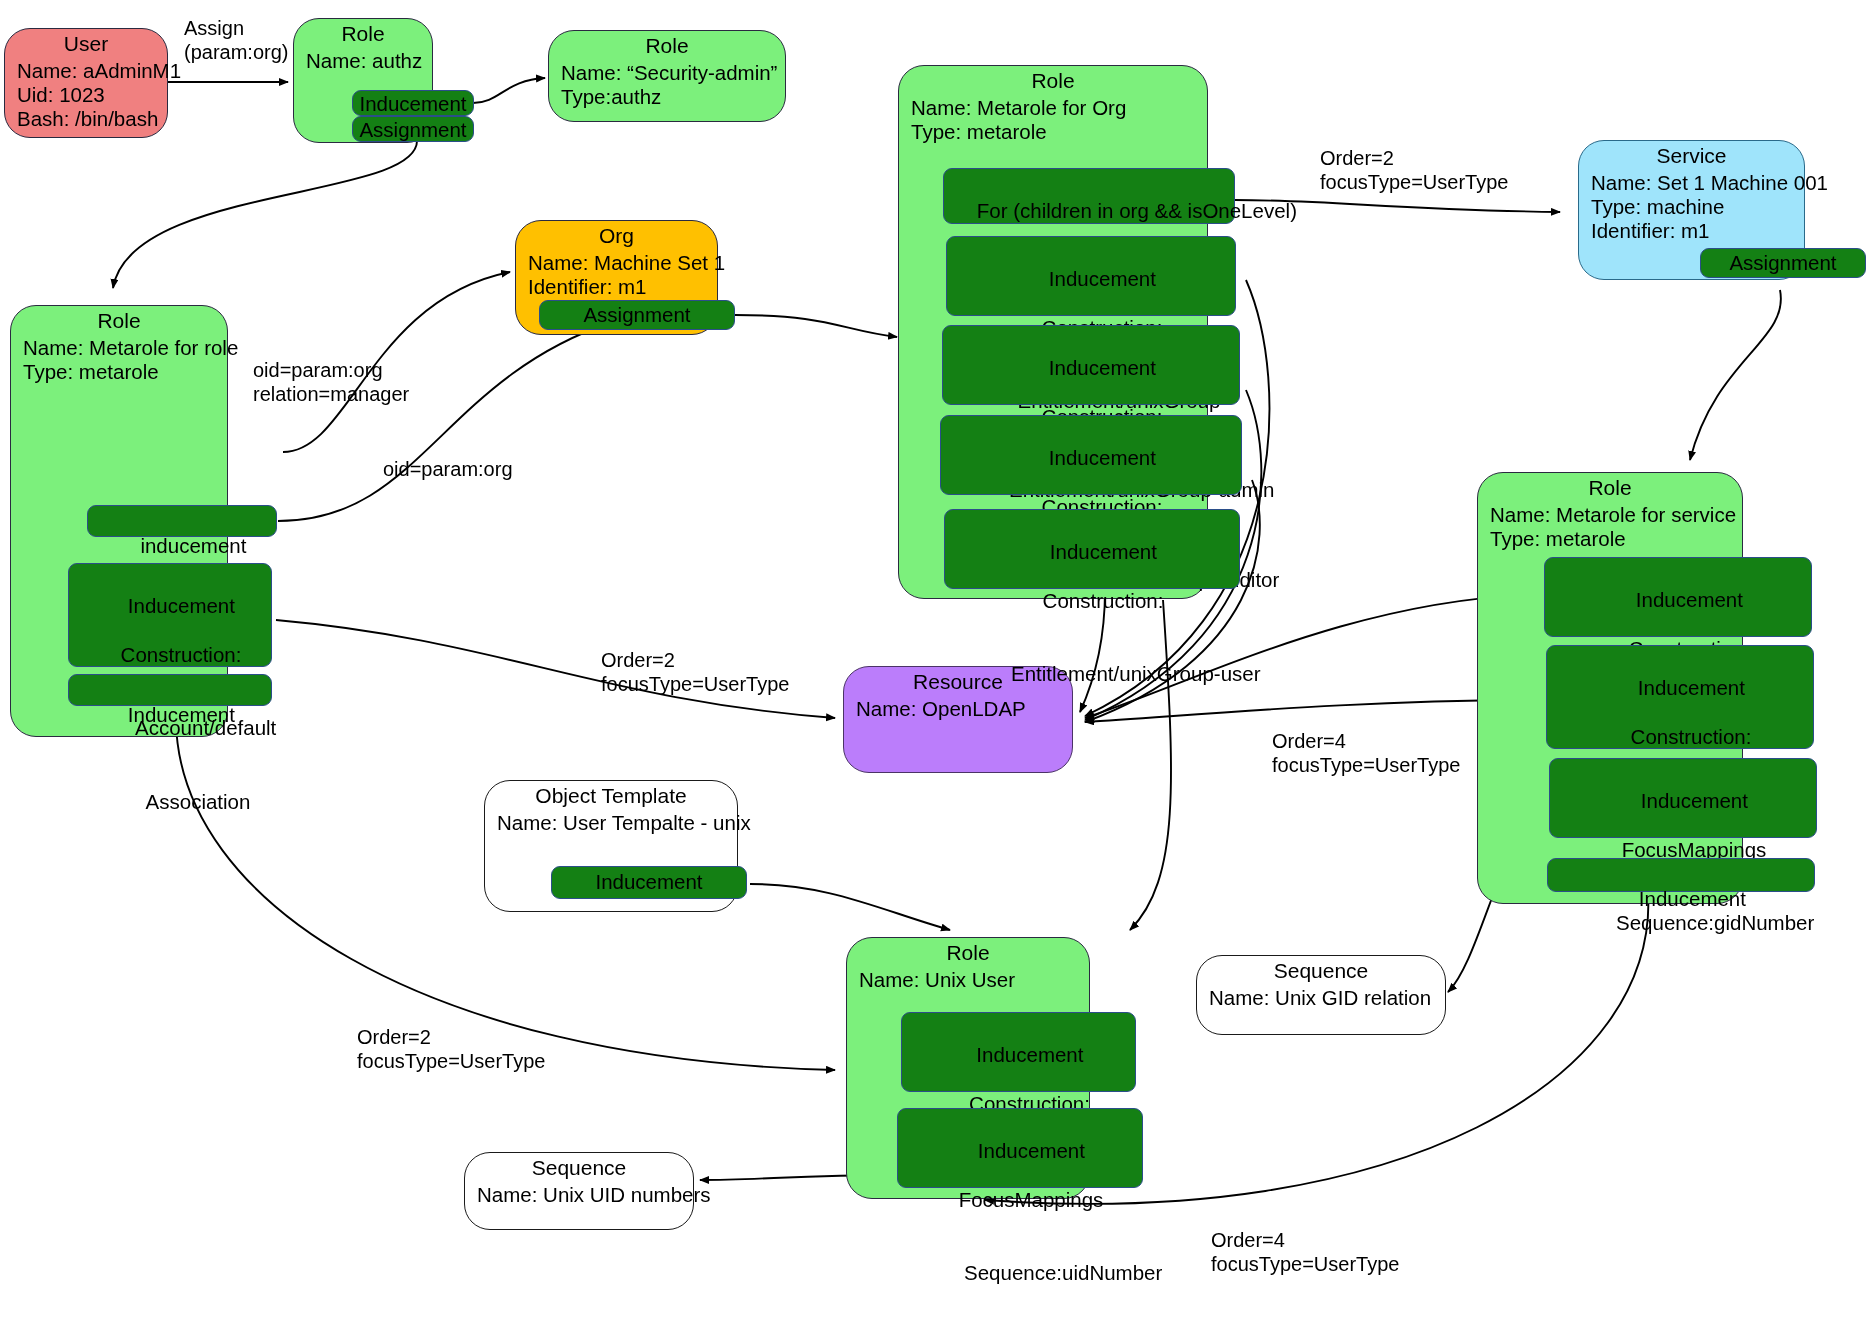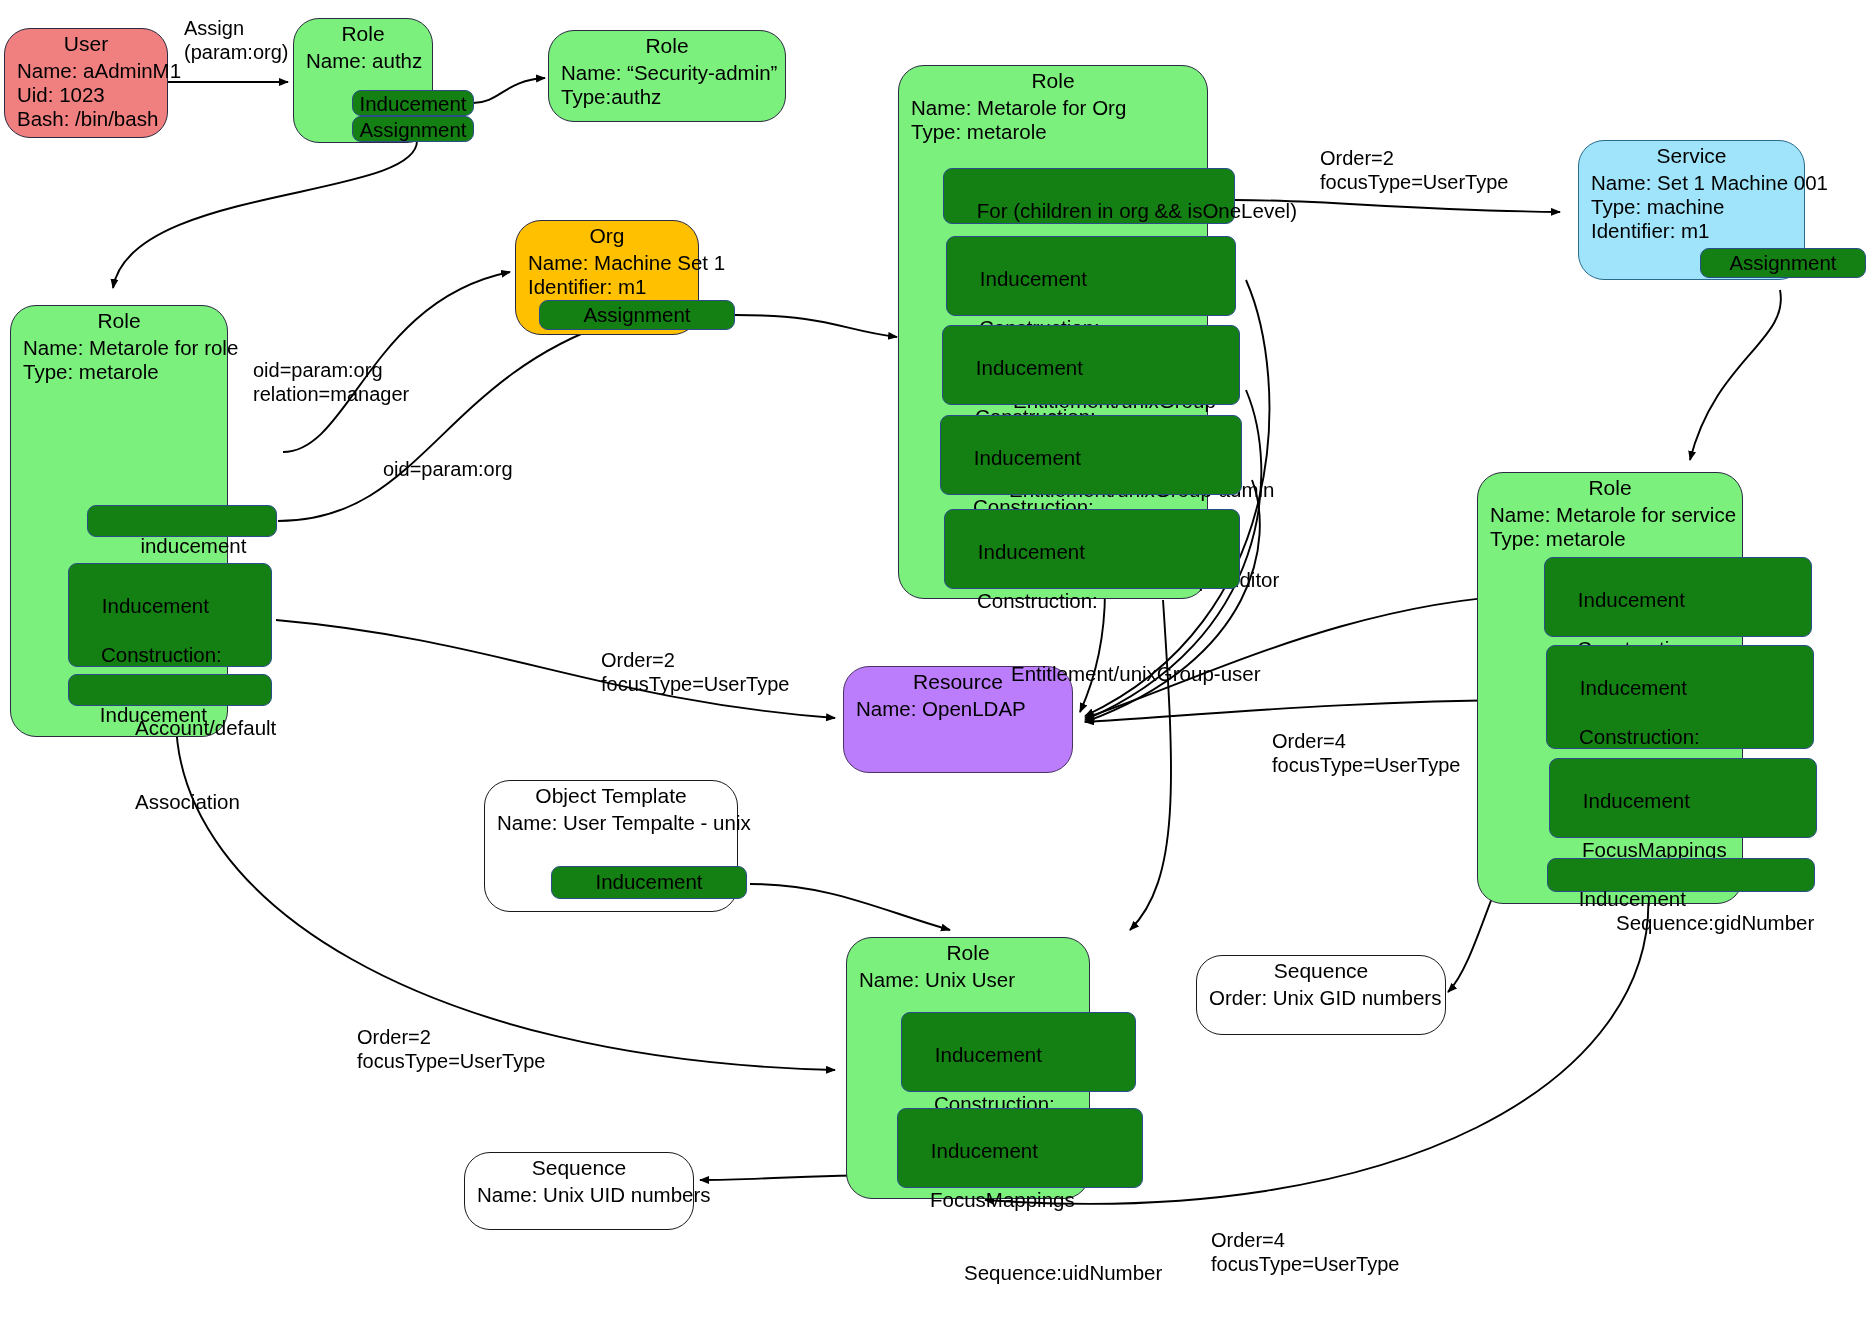--- a/index.html
+++ b/index.html
@@ -57,20 +57,21 @@
     box-sizing: border-box;
     background: #148014;
     border: 1.4px solid #2b4e8a;
     border-radius: 9px;
     color: #000000;
     font-size: 20.5px;
     line-height: 24.5px;
     z-index: 7;
     padding: 5px 10px 6px 10px;
     white-space: pre;
+    text-align: center;
   }
   .chip.center { text-align: center; }
 
   .elabel {
     position: absolute;
     font-size: 20px;
     line-height: 24px;
     white-space: pre;
     z-index: 8;
     color: #000000;
@@ -162,21 +163,21 @@
   <div class="chip" style="left:68px; top:563px; width:204px; height:104px;">
     <span>Inducement</span>
     <span class="indent1">Construction:</span>
     <span class="indent2">Account/default</span>
     <span class="indent2">Association</span>
   </div>
   <div class="chip" style="left:68px; top:674px; width:204px; height:32px; padding:3px 8px;">
     <span>Inducement</span>
   </div>
 
-  <div class="node org" style="left:515px; top:220px; width:184px; height:115px;">
+  <div class="node org" style="left:515px; top:220px; width:203px; height:115px;">
     <div class="title">Org</div>
     <div class="attrs">Name: Machine Set 1</div>
     <div class="attrs">Identifier: m1</div>
   </div>
   <div class="chip center" style="left:539px; top:300px; width:196px; height:30px; padding:2px 8px;">Assignment</div>
 
   <div class="node role" style="left:898px; top:65px; width:310px; height:534px;">
     <div class="title">Role</div>
     <div class="attrs">Name: Metarole for Org</div>
     <div class="attrs">Type: metarole</div>
@@ -260,21 +261,21 @@
     <span class="indent2">Account/default</span>
   </div>
   <div class="chip" style="left:897px; top:1108px; width:246px; height:80px;">
     <span>Inducement</span>
     <span class="indent1">FocusMappings</span>
     <span class="indent2">Sequence:uidNumber</span>
   </div>
 
   <div class="node plain" style="left:1196px; top:955px; width:250px; height:80px;">
     <div class="title">Sequence</div>
-    <div class="attrs">Order: Unix GID numbers</div>
+    <div class="attrs">Name: Unix GID relation</div>
   </div>
 
   <div class="node plain" style="left:464px; top:1152px; width:230px; height:78px;">
     <div class="title">Sequence</div>
     <div class="attrs">Name: Unix UID numbers</div>
   </div>
 
   <div class="elabel" style="left:184px; top:16px;">Assign
 (param:org)</div>
   <div class="elabel" style="left:253px; top:358px;">oid=param:org

